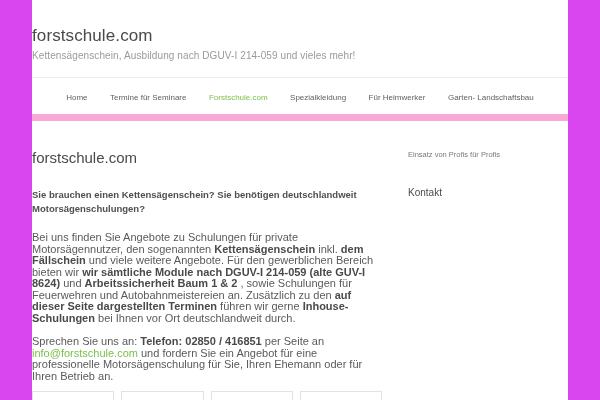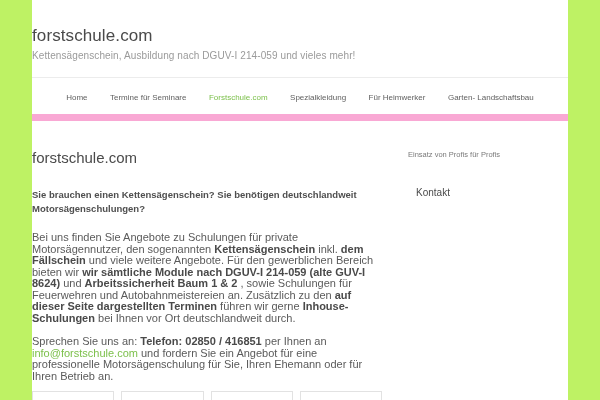--- a/index.html
+++ b/index.html
@@ -8,21 +8,21 @@
     padding: 0;
     width: 600px;
     height: 400px;
     overflow: hidden;
     background: #e9e9e9;
     font-family: "Liberation Sans", sans-serif;
   }
   .page {
     width: 600px;
     height: 400px;
-    background: #bef264;
+    background: #d946ef;
     margin: 0 auto;
     position: relative;
     overflow: hidden;
   }
   .page-inner {
     width: 536px;
     margin: 0 auto;
     background: #ffffff;
     min-height: 400px;
   }
@@ -121,21 +121,20 @@
   .widget-title {
     font-size: 7.5px;
     color: #7a7a7a;
     font-weight: normal;
     margin: 0;
     line-height: 12px;
   }
   .widget-title.big {
     font-size: 10px;
     color: #4a4a4a;
-    margin-left: 8px;
   }
 </style>
 </head>
 <body>
 
 <div class="page">
   <div class="page-inner">
 
     <header class="site-header">
       <h1 class="site-title">forstschule.com</h1>
@@ -155,21 +154,21 @@
 
     <div class="content-wrap">
 
       <main class="main-col">
         <h2 class="entry-title">forstschule.com</h2>
 
         <p class="lede">Sie brauchen einen Kettensägenschein? Sie benötigen deutschlandweit Motorsägenschulungen?</p>
 
         <p class="body-text"><span>Bei uns finden Sie Angebote zu Schulungen für private Motorsägennutzer, den sogenannten </span><b>Kettensägenschein</b><span> inkl. </span><b>dem Fällschein</b><span> und viele weitere Angebote. Für den gewerblichen Bereich bieten wir </span><b>wir sämtliche Module nach DGUV-I 214-059 (alte GUV-I 8624)</b><span> und </span><b>Arbeitssicherheit Baum 1 &amp; 2</b><span> , sowie Schulungen für Feuerwehren und Autobahnmeistereien an. Zusätzlich zu den </span><b>auf dieser Seite dargestellten Terminen</b><span> führen wir gerne </span><b>Inhouse-Schulungen</b><span> bei Ihnen vor Ort deutschlandweit durch.</span></p>
 
-        <p class="body-text"><span>Sprechen Sie uns an: </span><b>Telefon: 02850 / 416851</b><span> per Ihnen an </span><a class="link">info@forstschule.com</a><span> und fordern Sie ein Angebot für eine professionelle Motorsägenschulung für Sie, Ihren Ehemann oder für Ihren Betrieb an.</span></p>
+        <p class="body-text"><span>Sprechen Sie uns an: </span><b>Telefon: 02850 / 416851</b><span> per Seite an </span><a class="link">info@forstschule.com</a><span> und fordern Sie ein Angebot für eine professionelle Motorsägenschulung für Sie, Ihren Ehemann oder für Ihren Betrieb an.</span></p>
 
 
         <div class="boxes">
           <div class="box"></div>
           <div class="box"></div>
           <div class="box"></div>
           <div class="box"></div>
         </div>
       </main>
 

